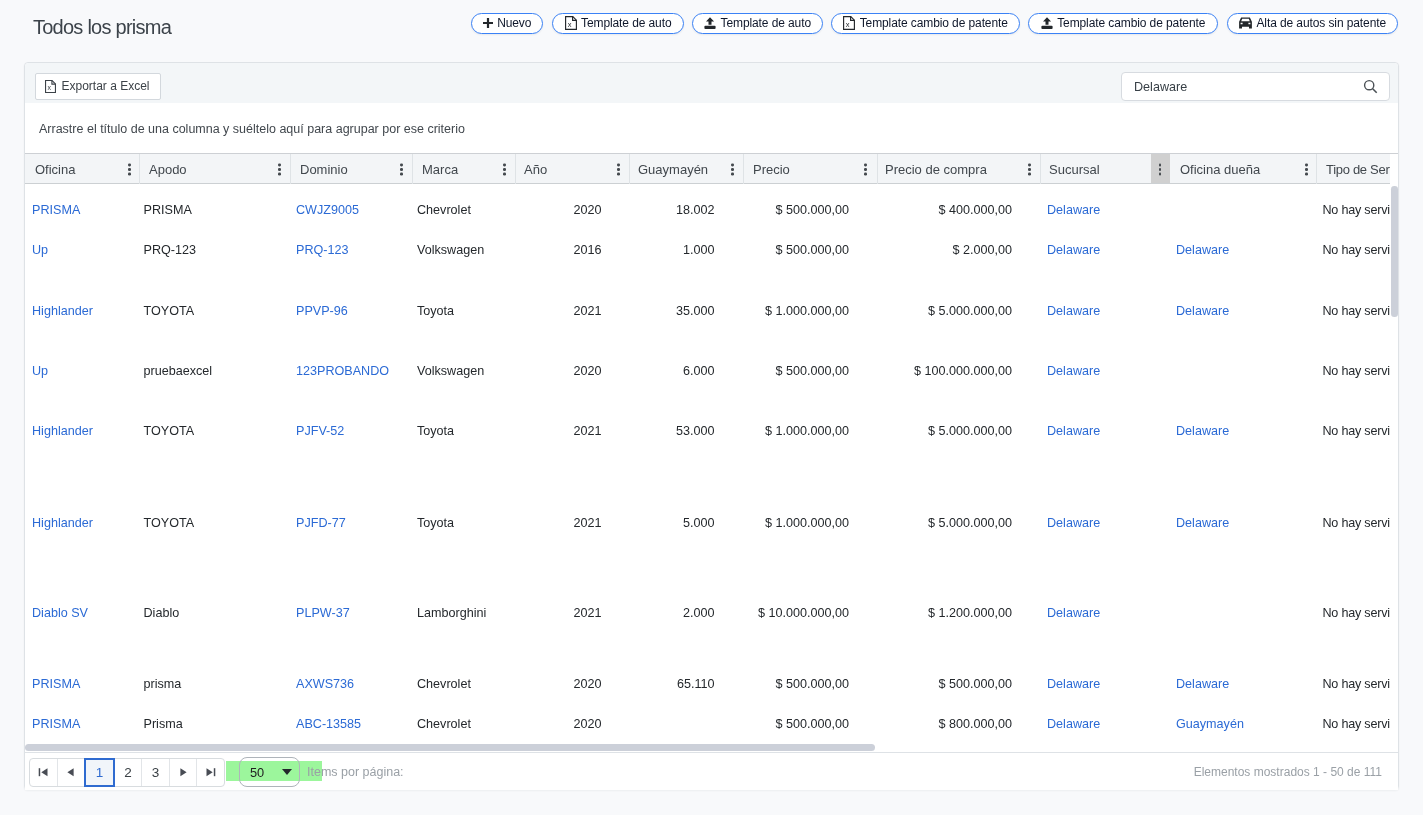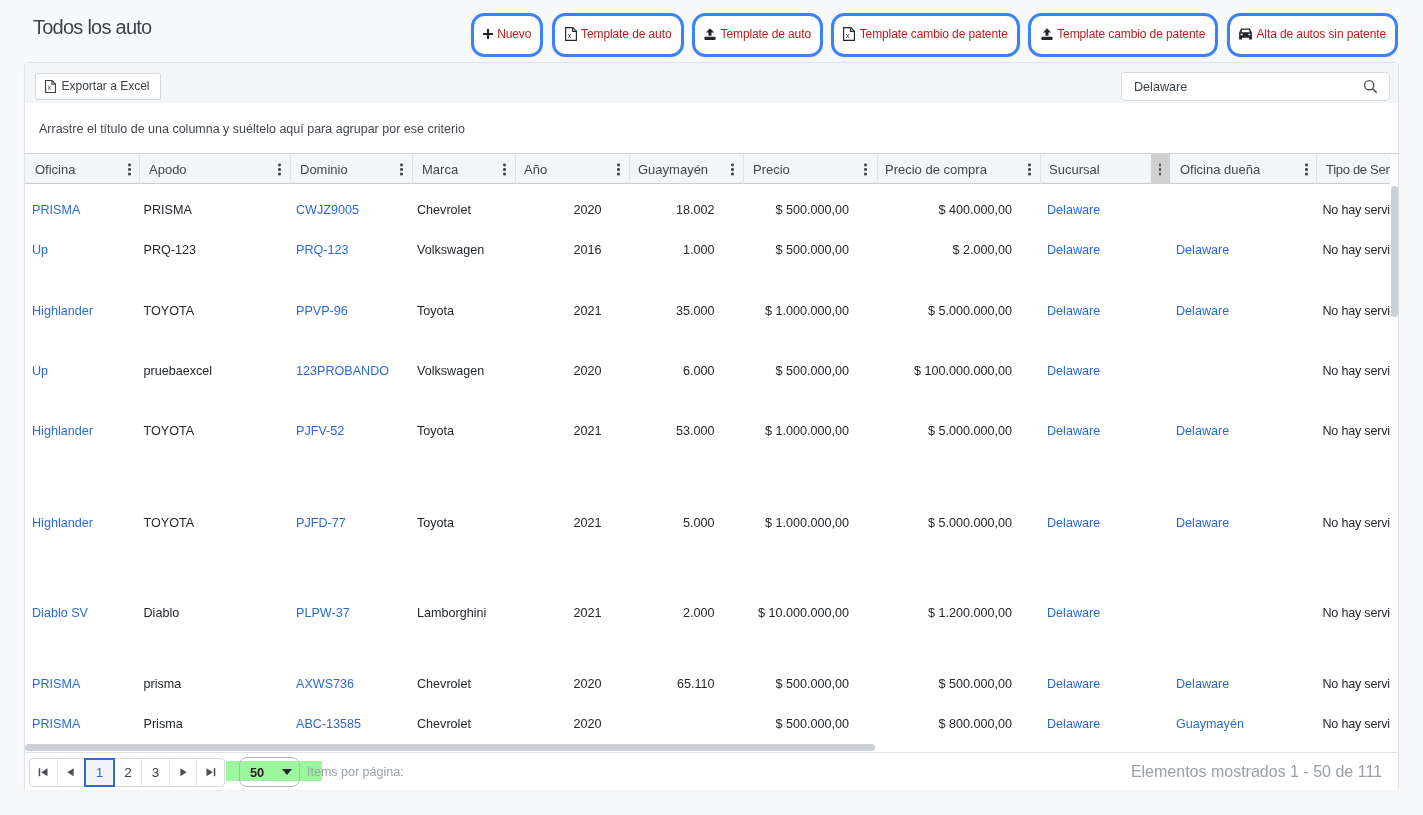--- a/index.html
+++ b/index.html
@@ -2,21 +2,21 @@
 <html><head>
 <meta charset="utf-8">
 <style>
 *{margin:0;padding:0;box-sizing:border-box}
 html,body{width:1423px;height:815px;overflow:hidden}
 body{position:relative;background:#f8f9fb;font-family:"Liberation Sans",sans-serif;-webkit-font-smoothing:antialiased}
 .abs{position:absolute}
 
 #title{left:33px;top:27px;transform:translateY(-50%);font-size:20px;font-weight:400;color:#3c434a;letter-spacing:-0.75px}
 
-.tbtn{position:absolute;top:13px;height:44px;background:#fff;border:3px solid #3b82f6;border-radius:13.5px;box-shadow:0 1px 2px rgba(20,30,40,0.07);padding-bottom:2px;display:flex;align-items:center;justify-content:center;gap:4.5px;font-size:12px;letter-spacing:-0.1px;color:#b91c1c;white-space:nowrap}
+.tbtn{position:absolute;top:13px;height:21px;background:#fff;border:1px solid #3b82f6;border-radius:13.5px;box-shadow:0 1px 2px rgba(20,30,40,0.07);padding-bottom:2px;display:flex;align-items:center;justify-content:center;gap:4.5px;font-size:12px;letter-spacing:-0.1px;color:#0f172a;white-space:nowrap}
 .tbtn svg{flex:0 0 auto}
 
 #panel{left:24px;top:62px;width:1375px;height:728px;background:#fff;border:1px solid #dee2e6;border-radius:4px;box-shadow:0 1px 2px rgba(20,30,40,0.05)}
 #toolbar{left:25px;top:63px;width:1373px;height:40px;background:#f3f6f8;border-radius:4px 4px 0 0}
 #exportbtn{left:34.5px;top:72.5px;width:126px;height:27px;background:#fff;border:1px solid #d3d8dd;border-radius:2px;display:flex;align-items:center;justify-content:center;gap:5px;font-size:12px;color:#3c4248}
 #search{left:1121px;top:72px;width:269px;height:29px;background:#fff;border:1px solid #d7dbe0;border-radius:4px;display:flex;align-items:center;font-size:12.6px;color:#384047;padding:0 11px 0 12px}
 #search .mag{margin-left:auto}
 #groupbar{left:25px;top:103px;width:1373px;height:51px;background:#fff;display:flex;align-items:center;font-size:12.5px;color:#41474d;padding:2px 0 0 14px;border-bottom:1px solid #cdd0d4}
 
 #hdr{left:25px;top:154px;width:1365px;height:30px;background:#f3f5f7;border-bottom:1px solid #ccd0d3}
@@ -31,28 +31,28 @@
 #hsb{left:25px;top:743.5px;width:850px;height:7.5px;border-radius:3.75px;background:#ccd0d9}
 #vsb{left:1391px;top:185.5px;width:6.5px;height:131px;border-radius:3.25px;background:#ccd0d9}
 
 #footer{left:25px;top:752px;width:1373px;height:38px;background:#fff;border-top:1px solid #dee2e6}
 #pager{left:29px;top:758px;width:196px;height:29px;background:#fff;border:1px solid #d8dcdf;border-radius:4px;display:flex}
 #pager .pbtn{flex:1;display:flex;align-items:center;justify-content:center;border-right:1px solid #e2e5e8;font-size:13.5px;color:#3a4045}
 #pager .pbtn:last-child{border-right:none}
 #pager .sel{border:2px solid #2f6bd0;background:#f1f5fa;color:#2f6bd0;margin:-1px 0 -1px -1px}
 #greenrect{left:226px;top:761px;width:96px;height:20px;background:#9cf69c}
 #pagesize{left:239px;top:757px;width:61px;height:30px;border:1px solid #aeb4ba;border-radius:8px;display:flex;align-items:center;font-size:12.8px;color:#212121;padding:0 7.5px 0 10px}
-#pagesize b{font-weight:700}
+#pagesize b{font-weight:400}
 #pagesize .car{margin-left:auto;width:0;height:0;border-left:5px solid transparent;border-right:5px solid transparent;border-top:6px solid #23282c}
 #ipp{left:307px;top:772px;transform:translateY(-50%);font-size:12.5px;color:#9aa0a6}
-#shown{right:41px;top:772px;transform:translateY(-50%);font-size:16px;color:#9aa0a6}
+#shown{right:41px;top:772px;transform:translateY(-50%);font-size:12px;color:#9aa0a6}
 </style>
 </head>
 <body>
-<div class="abs" id="title">Todos los auto</div>
+<div class="abs" id="title">Todos los prisma</div>
 
 <div class="tbtn" style="left:471px;width:72px" id="b1"><svg width="10" height="10" viewBox="0 0 10 10">
       <path d="M3.9 0h2.2v3.9H10v2.2H6.1V10H3.9V6.1H0V3.9h3.9z" fill="#23272b"></path>
     </svg>Nuevo</div>
 <div class="tbtn" style="left:552px;width:132px"><svg width="12" height="14" viewBox="0 0 12 14">
       <path d="M0.6 0.6h7.2l3.6 3.6v9.2H0.6z" fill="none" stroke="#23272b" stroke-width="1.15"></path>
       <path d="M7.6 0.6v3.8h3.8" fill="none" stroke="#23272b" stroke-width="1.15"></path>
       <text x="2.7" y="10.6" font-size="7.5" fill="#23272b" font-family="Liberation Sans">x</text>
     </svg>Template de auto</div>
 <div class="tbtn" style="left:692px;width:131px"><svg width="12" height="12" viewBox="0 0 12 12">

